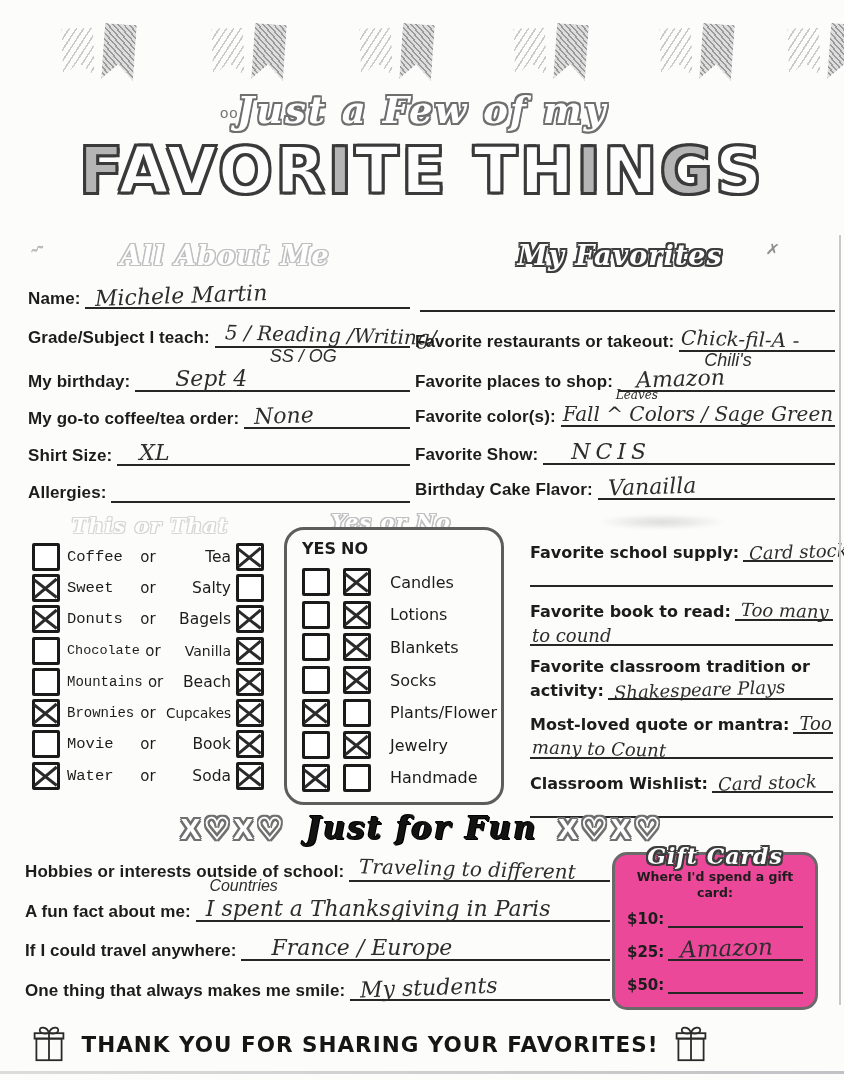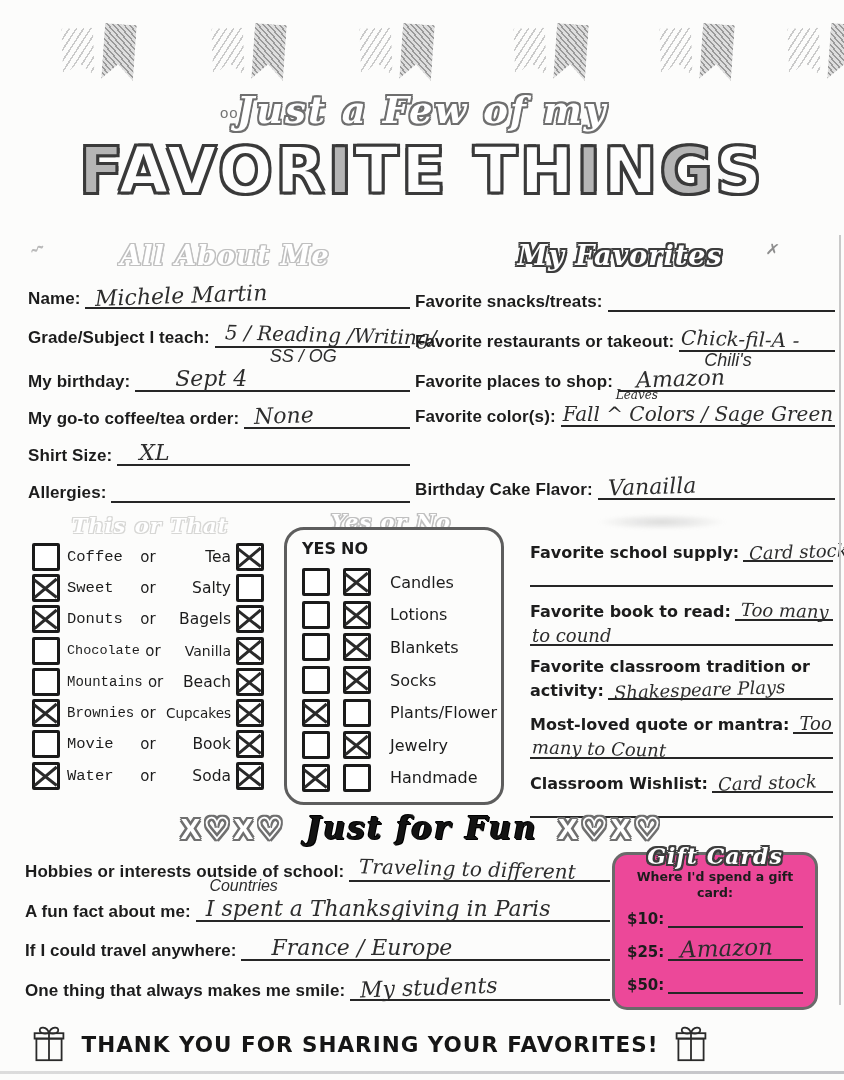--- a/index.html
+++ b/index.html
@@ -183,21 +183,20 @@
       </span>
   </div>
   <div class="field" style="top:478px;left:28px;width:382px">
     <span class="flabel">Allergies:</span>
     <span class="fline">
         <span class="hw"></span>
       </span>
   </div>
 
   <div class="field" style="top:287px;left:415px;width:420px">
-    <span class="flabel">Favorite snacks/treats:</span>
     <span class="fline">
         <span class="hw"></span>
       </span>
   </div>
   <div class="field" style="top:327px;left:415px;width:420px">
     <span class="flabel">Favorite restaurants or takeout:</span>
     <span class="fline">
       <span class="hw tilt2" style="left:2px">Chick-fil-A -</span>
       <span class="hw2" style="left:25px;top:23px">Chili's</span>
     </span>
@@ -207,20 +206,26 @@
     <span class="fline">
         <span class="hw big tilt1" style="left:18px">Amazon</span>
       </span>
   </div>
   <div class="field" style="top:402px;left:415px;width:420px">
     <span class="flabel">Favorite color(s):</span>
     <span class="fline">
       <span class="ins" style="left:55px;top:-14px">Leaves</span>
       <span class="hw" style="left:2px">Fall ^ Colors / Sage Green</span>
     </span>
+  </div>
+  <div class="field" style="top:440px;left:415px;width:420px">
+    <span class="flabel">Favorite Show:</span>
+    <span class="fline">
+        <span class="hw big" style="left:28px;letter-spacing:5px">NCIS</span>
+      </span>
   </div>
   <div class="field" style="top:475px;left:415px;width:420px">
     <span class="flabel">Birthday Cake Flavor:</span>
     <span class="fline">
         <span class="hw big tilt1">Vanailla</span>
       </span>
   </div>
 
   <div class="colhead script hollow o-ghost" style="left:40px;top:513px;width:220px;font-size:21px">This or That</div>
   <div class="colhead script hollow o-faint" style="left:284px;top:509px;width:214px;font-size:21px">Yes or No</div>

